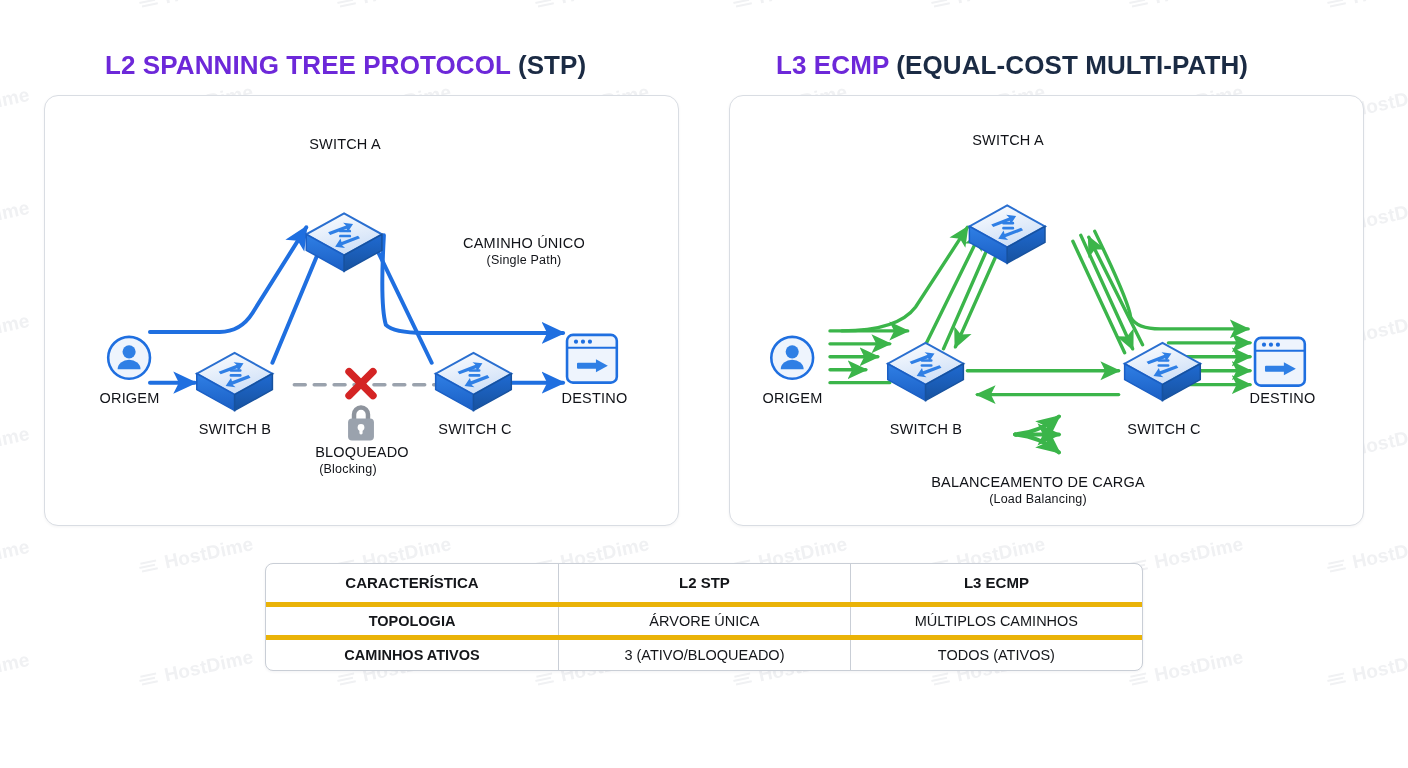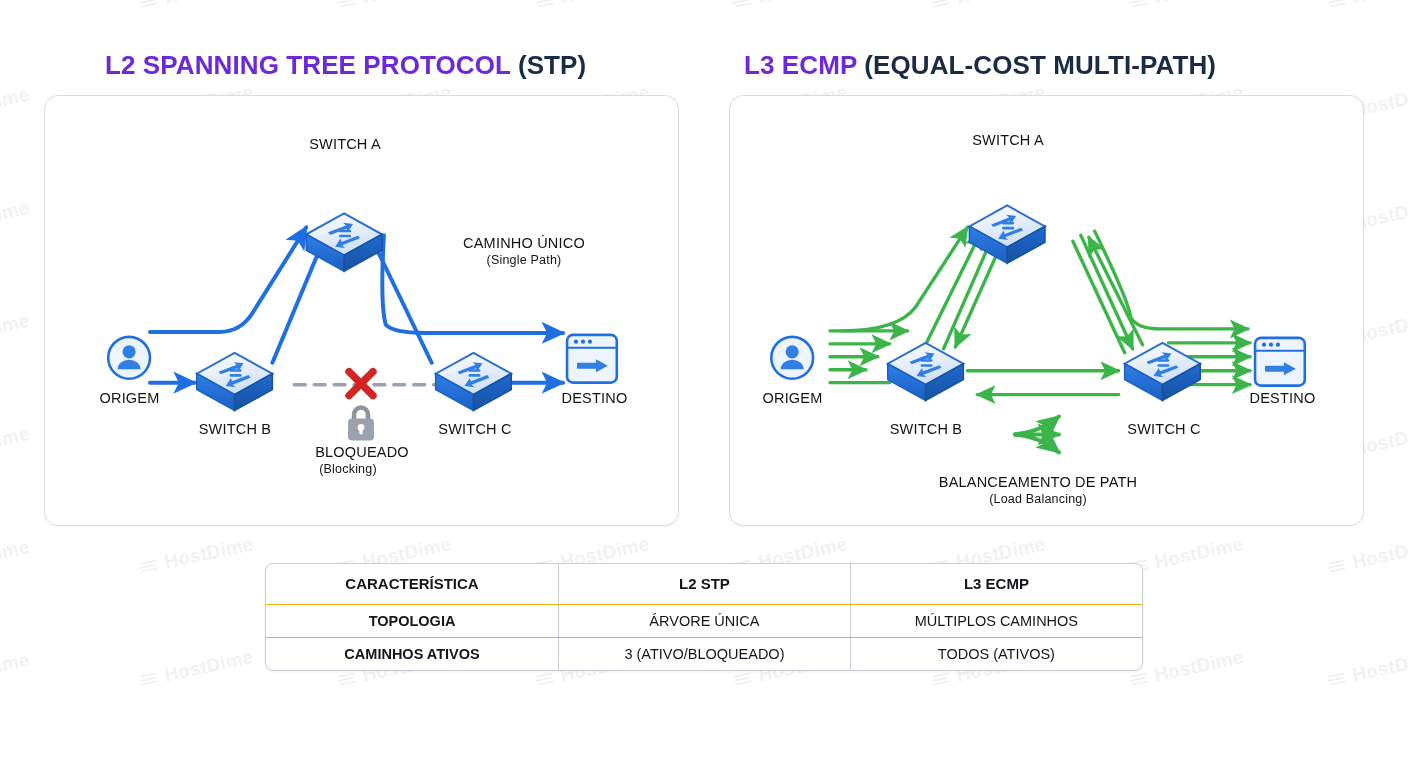--- a/index.html
+++ b/index.html
@@ -38,21 +38,21 @@
     top: 50px;
     font-size: 26px;
     font-weight: bold;
     letter-spacing: .1px;
     white-space: nowrap;
     z-index: 3;
   }
   .panel-title .blue { color: #6d28d9; }
   .panel-title .navy { color: #1b2b44; }
   #title-left  { left: 105px; }
-  #title-right { left: 744px; }
+  #title-right { left: 776px; }
 
   
   .panel {
     position: absolute;
     background: #ffffff;
     border: 1px solid #d9dde3;
     border-radius: 14px;
     box-shadow: 0 1px 3px rgba(30,40,60,.05);
     z-index: 2;
   }
@@ -82,21 +82,21 @@
     overflow: hidden;
     background: #fff;
     z-index: 3;
     box-shadow: 0 1px 3px rgba(30,40,60,.06);
   }
   #compare-table table { width: 100%; border-collapse: collapse; }
   #compare-table th, #compare-table td {
     text-align: center;
     color: #14161a;
     border-right: 1px solid #c9ced6;
-    border-bottom: 1px solid #eab308;
+    border-bottom: 5px solid #eab308;
     padding: 0;
     height: 33px;
     font-size: 14.5px;
     font-weight: normal;
   }
   #compare-table thead th {
     font-weight: bold;
     font-size: 15px;
     height: 40px;
   }
@@ -675,21 +675,21 @@
           <rect x="-5" y="0.4" width="12" height="2.6" rx="1.2"></rect>
         </g>
       </g>
     </svg>
 
     <div class="dlabel" style="left:220px; top:36px; width:116px;">SWITCH A</div>
     <div class="dlabel" style="left:138px; top:325px; width:116px;">SWITCH B</div>
     <div class="dlabel" style="left:376px; top:325px; width:116px;">SWITCH C</div>
     <div class="dlabel" style="left:5px; top:294px; width:115px;">ORIGEM</div>
     <div class="dlabel" style="left:495px; top:294px; width:115px;">DESTINO</div>
-    <div class="dlabel" style="left:180px; top:378px; width:256px;">BALANCEAMENTO DE PATH</div>
+    <div class="dlabel" style="left:180px; top:378px; width:256px;">BALANCEAMENTO DE CARGA</div>
     <div class="dlabel sub" style="left:180px; top:396px; width:256px;">(Load Balancing)</div>
   </div>
 
   <div id="compare-table">
     <table>
       <colgroup>
           <col class="c1">
           <col class="c2">
           <col class="c3">
         </colgroup>

